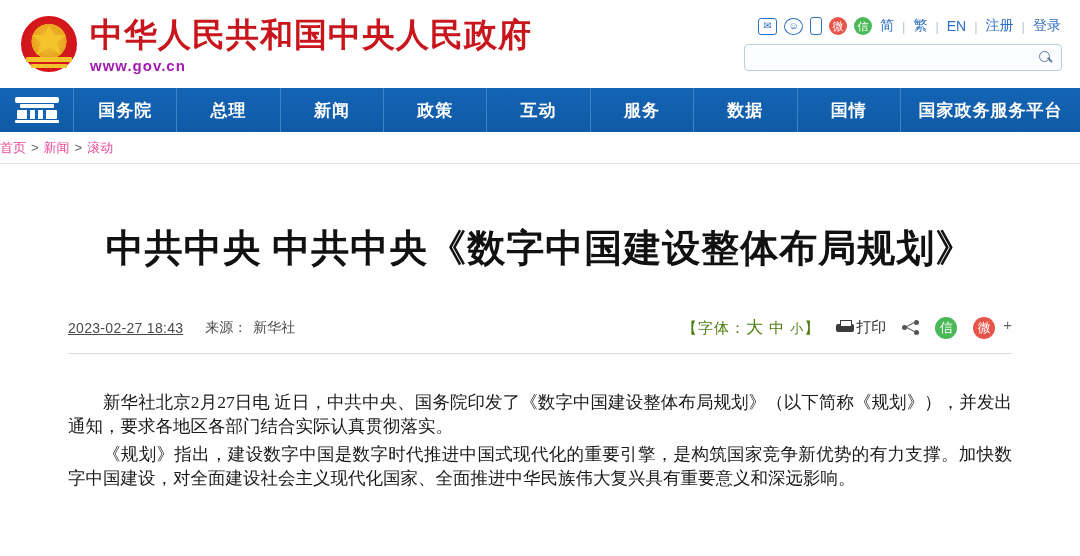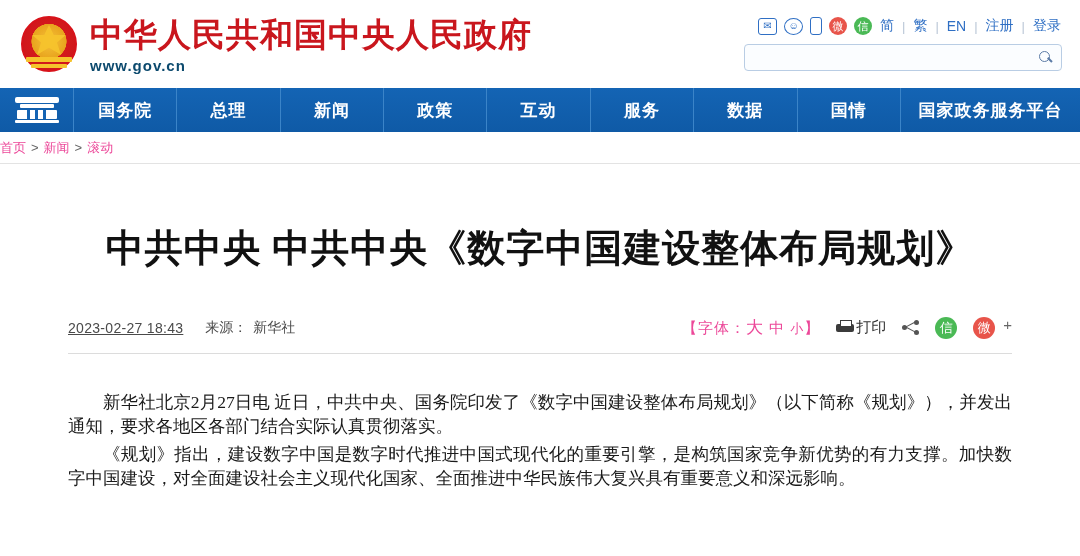--- a/index.html
+++ b/index.html
@@ -52,21 +52,21 @@
   }
   .site-title .cn {
     color: #c9161d;
     font-size: 33px;
     font-weight: bold;
     letter-spacing: 1px;
     line-height: 40px;
     font-family: "Liberation Serif", serif;
   }
   .site-title .en {
-    color: #0c4a6e;
+    color: #a21caf;
     font-size: 15px;
     font-weight: bold;
     letter-spacing: 1px;
     margin-top: 2px;
   }
   .header-right {
     margin-left: auto;
     display: flex; flex-direction: column;
     align-items: flex-end;
     justify-content: center;
@@ -184,21 +184,21 @@
   .meta {
     margin-top: 42px;
     display: flex; align-items: center;
     font-size: 14px; color: #4a4a4a;
     padding-bottom: 14px;
     border-bottom: 1px solid #dcdcdc;
   }
   .meta .date { letter-spacing: .3px; text-decoration: underline; }
   .meta .source { margin-left: 22px; }
   .meta-right { margin-left: auto; display: flex; align-items: center; gap: 16px; }
-  .fontsize { font-size: 15px; color:#ec4899; letter-spacing:1px; }
+  .fontsize { font-size: 15px; color:#4d7c0f; letter-spacing:1px; }
   .fontsize .s1 { font-size: 17px; }
   .fontsize .s2 { font-size: 15px; }
   .fontsize .s3 { font-size: 13px; }
   .print { display:flex; align-items:center; gap:2px; font-size:15px; color:#333; }
   .printer {
     width:18px; height:15px; position:relative;
   }
   .printer::before{
     content:""; position:absolute; left:0; top:4px; width:18px; height:8px;
     background:#3b3b3b; border-radius:2px;

